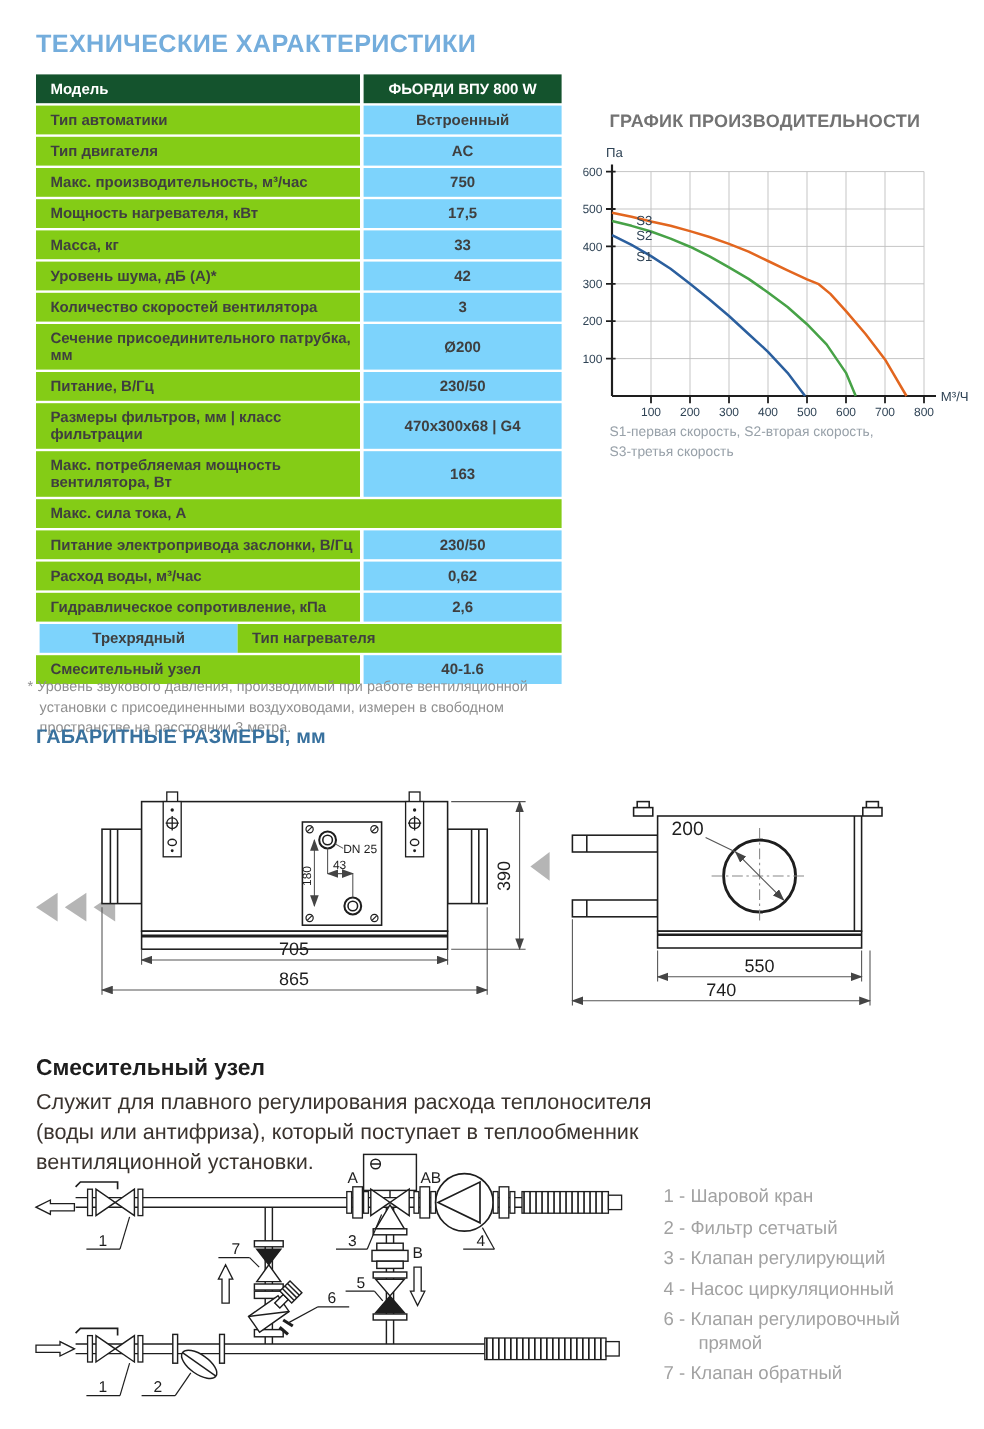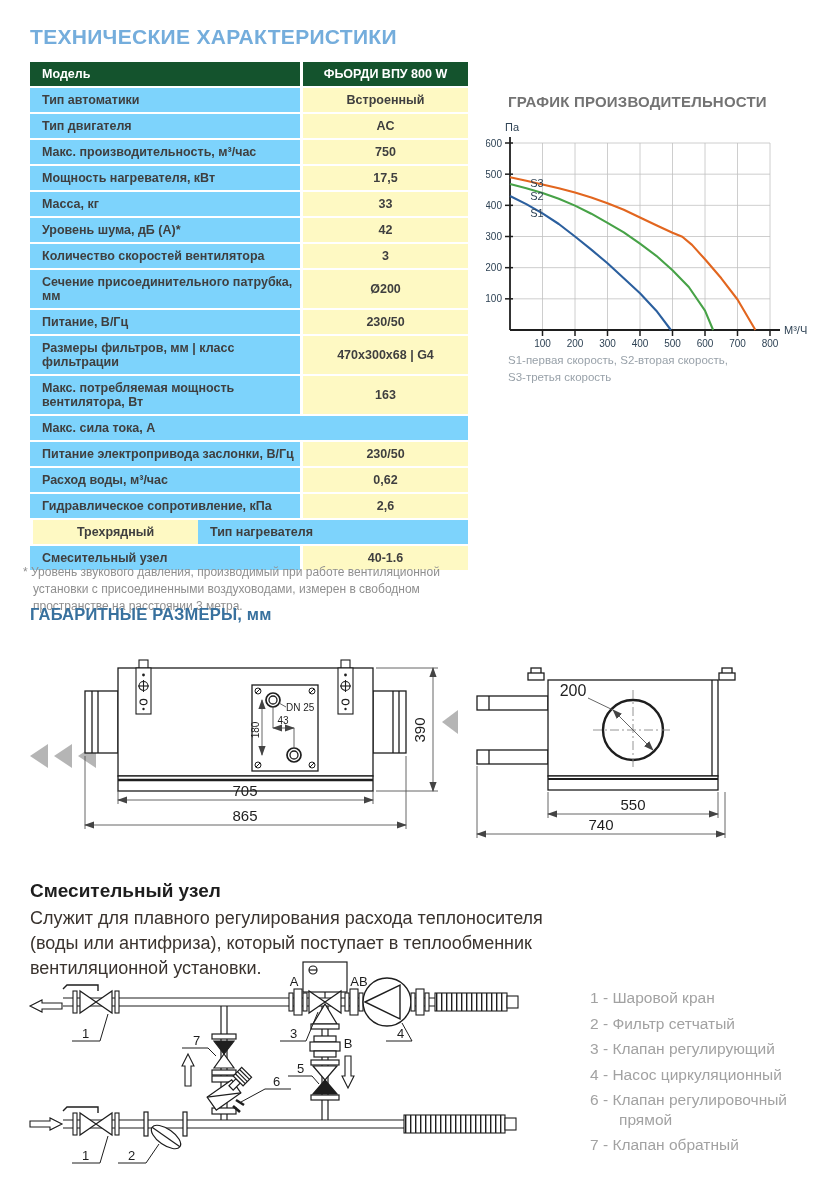--- a/index.html
+++ b/index.html
@@ -10,42 +10,42 @@
   .abs{position:absolute;}
   
   #page-title{left:30px;top:25px;font-size:21px;font-weight:bold;color:#74ADDC;letter-spacing:.3px;}
   #chart-title{left:508px;top:93px;font-size:15px;font-weight:bold;color:#737373;letter-spacing:.2px;text-align:center;}
   #dims-title{left:30px;top:605px;font-size:16.5px;font-weight:bold;color:#38719E;letter-spacing:.2px;}
   #mix-title{left:30px;top:880px;font-size:19px;font-weight:bold;color:#1d1d1d;}
   
   #spec-table{left:30px;top:62px;width:438px;}
   .trow{display:flex;margin-bottom:2px;}
   .tcell{font-size:12.5px;font-weight:bold;display:flex;align-items:center;}
-  .tcell.label{background:#7dd3fc;flex:1;padding:5px 6px 5px 12px;min-height:14px;}
-  .tcell.value{background:#fef9c3;width:153px;margin-left:3px;justify-content:center;text-align:center;padding:5px 6px;min-height:14px;}
+  .tcell.label{background:#84cc16;flex:1;padding:5px 6px 5px 12px;min-height:14px;}
+  .tcell.value{background:#7dd3fc;width:153px;margin-left:3px;justify-content:center;text-align:center;padding:5px 6px;min-height:14px;}
   .trow.head .tcell{background:#14532d;color:#fff;}
   
   #footnote{left:23px;top:541px;width:445px;font-size:12px;line-height:1.4;color:#8f8f8f;padding-left:10px;text-indent:-10px;margin-top:23px;}
   
   #perf-chart{left:486px;top:112px;}
   #chart-caption{left:508px;top:352px;font-size:11.5px;line-height:1.45;color:#98a1a9;}
   .tick{font-size:10px;fill:#2f4355;}
   .axis-label{font-size:11px;fill:#2f4355;}
   .series-label{font-size:11px;fill:#2f4355;}
   
   #drawing1{left:20px;top:644px;}
   #drawing2{left:455px;top:644px;}
   .draw-dim{font-size:15px;fill:#1e1e1e;}
   .draw-dim-small{font-size:10px;fill:#1e1e1e;}
   
   #mix-desc{left:30px;top:906px;width:548px;font-size:18px;line-height:1.4;color:#3a332e;}
   #pipe-diagram{left:28px;top:948px;}
   .dg-num{font-size:13px;fill:#1e1e1e;}
   #legend{left:553px;top:988px;width:252px;list-style:none;margin:0;padding:0;}
-  #legend li{font-size:15.5px;line-height:1.26;color:#a2a2a2;margin-bottom:6px;padding-left:29px;text-indent:-29px;margin-left:37px;}
+  #legend li{font-size:15.5px;line-height:1.26;color:#a2a2a2;margin-bottom:6px;padding-left:29px;text-indent:-29px;}
 </style>
 </head>
 <body>
 
 <div class="abs" id="page-title">ТЕХНИЧЕСКИЕ ХАРАКТЕРИСТИКИ</div>
 
 <div class="abs" id="spec-table">
   <div class="trow head">
     <div class="tcell label">Модель</div>
     <div class="tcell value">ФЬОРДИ ВПУ 800 W</div>

